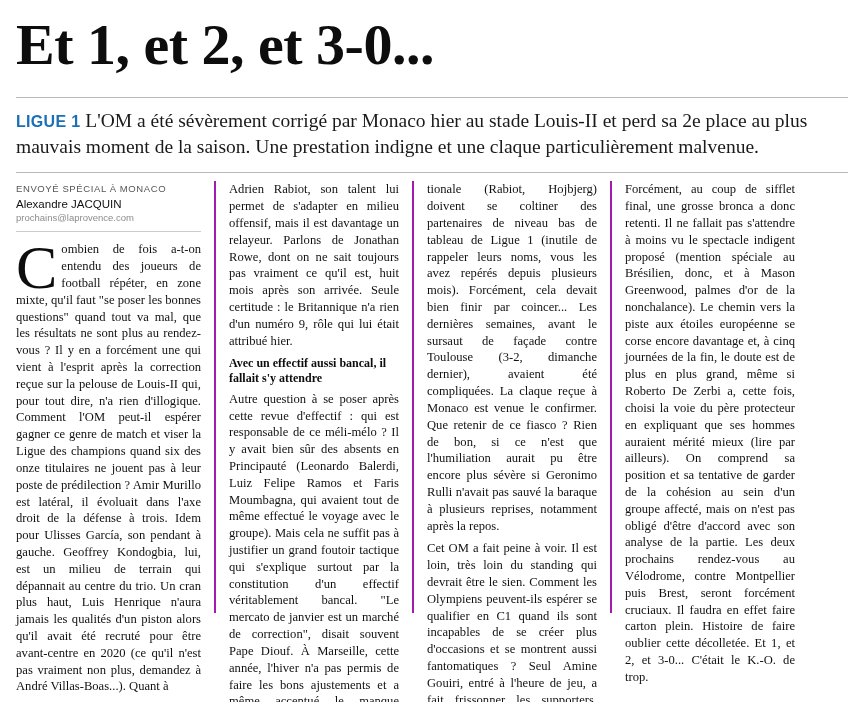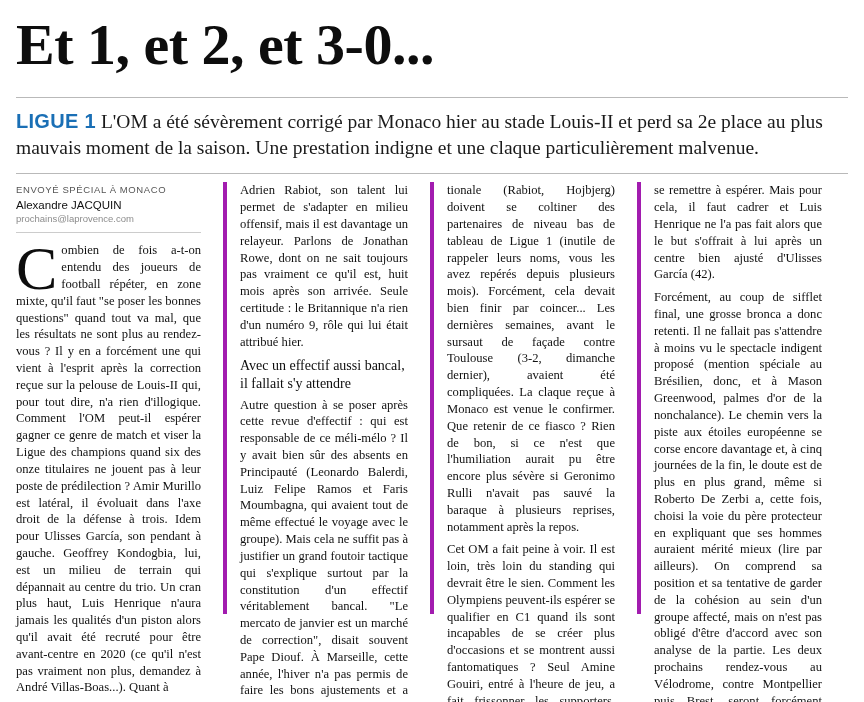--- a/index.html
+++ b/index.html
@@ -44,44 +44,44 @@
   .chapeau {
     font-family: "Liberation Serif", serif;
     font-size: 19.5px;
     line-height: 1.33;
     color: #1a1a1a;
     margin: 0 0 12px 0;
   }
   .ligue-tag {
     font-family: "Liberation Sans", sans-serif;
     font-weight: bold;
-    font-size: 20px;
+    font-size: 16px;
     letter-spacing: 0.3px;
     color: #1a6fb5;
     margin-right: 5px;
   }
   .rule-mid {
     border: none;
     border-top: 1px solid #b9b9b9;
     margin: 6px 0 8px 0;
   }
   
   .columns {
     display: flex;
-    gap: 10px;
+    gap: 1px;
     height: 432px;
   }
   .col {
     width: 197px;
     box-sizing: border-box;
     padding-right: 12px;
     position: relative;
   }
   .col + .col {
-    border-left: 4px solid #a21caf;
+    border-left: 2px solid #a21caf;
     padding-left: 13px;
   }
   .col p {
     font-family: "Liberation Serif", serif;
     font-size: 12.6px;
     line-height: 1.335;
     text-align: justify;
     margin: 0 0 6px 0;
     color: #111111;
     hyphens: auto;
@@ -125,22 +125,22 @@
     font-family: "Liberation Serif", serif;
     font-size: 62px;
     line-height: 0.78;
     font-weight: normal;
     padding: 2px 4px 0 0;
     color: #0d0d0d;
   }
   
   .subhead {
     font-family: "Liberation Serif", serif;
-    font-weight: normal;
-    font-size: 14px;
+    font-weight: bold;
+    font-size: 12px;
     line-height: 1.22;
     color: #0d0d0d;
     margin: 7px 0 5px 0;
   }
 </style>
 </head>
 <body>
 
 <div class="page">
 
@@ -171,18 +171,17 @@
       <h2 class="subhead">Avec un effectif aussi bancal, il fallait s'y attendre</h2>
       <p>Autre question à se poser après cette revue d'effectif : qui est responsable de ce méli-mélo ? Il y avait bien sûr des absents en Principauté (Leonardo Balerdi, Luiz Felipe Ramos et Faris Moumbagna, qui avaient tout de même effectué le voyage avec le groupe). Mais cela ne suffit pas à justifier un grand foutoir tactique qui s'explique surtout par la constitution d'un effectif véritablement bancal. "Le mercato de janvier est un marché de correction", disait souvent Pape Diouf. À Marseille, cette année, l'hiver n'a pas permis de faire les bons ajustements et a même accentué le manque d'homogénéité d'un groupe où des éléments de classe interna-</p>
     </div>
 
     <div class="col">
       <p>tionale (Rabiot, Hojbjerg) doivent se coltiner des partenaires de niveau bas de tableau de Ligue 1 (inutile de rappeler leurs noms, vous les avez repérés depuis plusieurs mois). Forcément, cela devait bien finir par coincer... Les dernières semaines, avant le sursaut de façade contre Toulouse (3-2, dimanche dernier), avaient été compliquées. La claque reçue à Monaco est venue le confirmer. Que retenir de ce fiasco ? Rien de bon, si ce n'est que l'humiliation aurait pu être encore plus sévère si Geronimo Rulli n'avait pas sauvé la baraque à plusieurs reprises, notamment après la repos.</p>
       <p>Cet OM a fait peine à voir. Il est loin, très loin du standing qui devrait être le sien. Comment les Olympiens peuvent-ils espérer se qualifier en C1 quand ils sont incapables de se créer plus d'occasions et se montrent aussi fantomatiques ? Seul Amine Gouiri, entré à l'heure de jeu, a fait frissonner les supporters, présents en nombre dans le parcage, mais jamais dans tout le stade. C'était toutefois déjà beaucoup trop tard. Il aurait en effet fallu égaliser avant la pause pour</p>
     </div>
 
     <div class="col">
-      <p>se remettre à espérer. Mais pour cela, il faut cadrer et Luis Henrique ne l'a pas fait alors que le but s'offrait à lui après un centre bien ajusté d'Ulisses García (42).</p>
       <p class="tight">Forcément, au coup de sifflet final, une grosse bronca a donc retenti. Il ne fallait pas s'attendre à moins vu le spectacle indigent proposé (mention spéciale au Brésilien, donc, et à Mason Greenwood, palmes d'or de la nonchalance). Le chemin vers la piste aux étoiles européenne se corse encore davantage et, à cinq journées de la fin, le doute est de plus en plus grand, même si Roberto De Zerbi a, cette fois, choisi la voie du père protecteur en expliquant que ses hommes auraient mérité mieux (lire par ailleurs). On comprend sa position et sa tentative de garder de la cohésion au sein d'un groupe affecté, mais on n'est pas obligé d'être d'accord avec son analyse de la partie. Les deux prochains rendez-vous au Vélodrome, contre Montpellier puis Brest, seront forcément cruciaux. Il faudra en effet faire carton plein. Histoire de faire oublier cette décolletée. Et 1, et 2, et 3-0... C'était le K.-O. de trop.</p>
     </div>
 
   </div>
 </div>
 
 </body></html>

